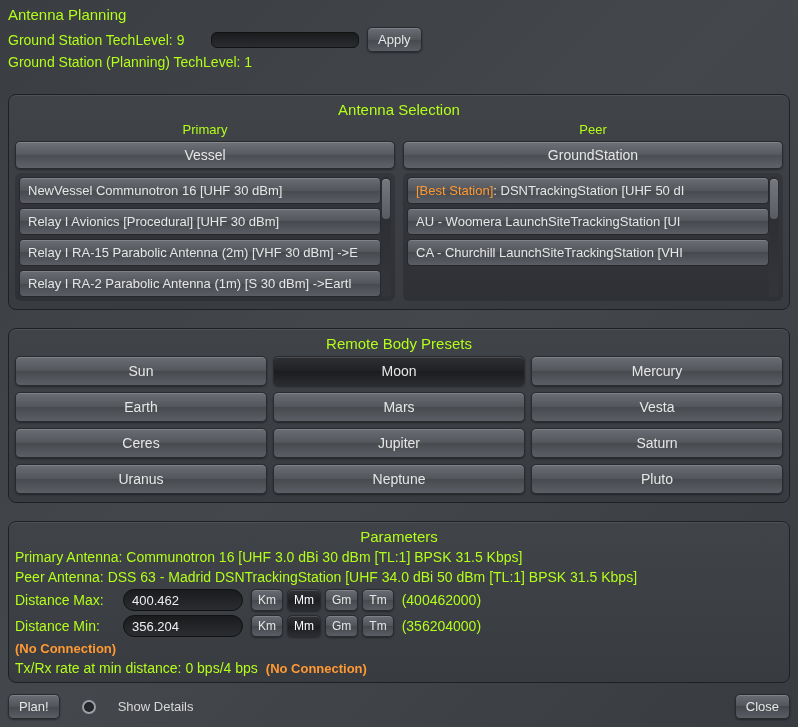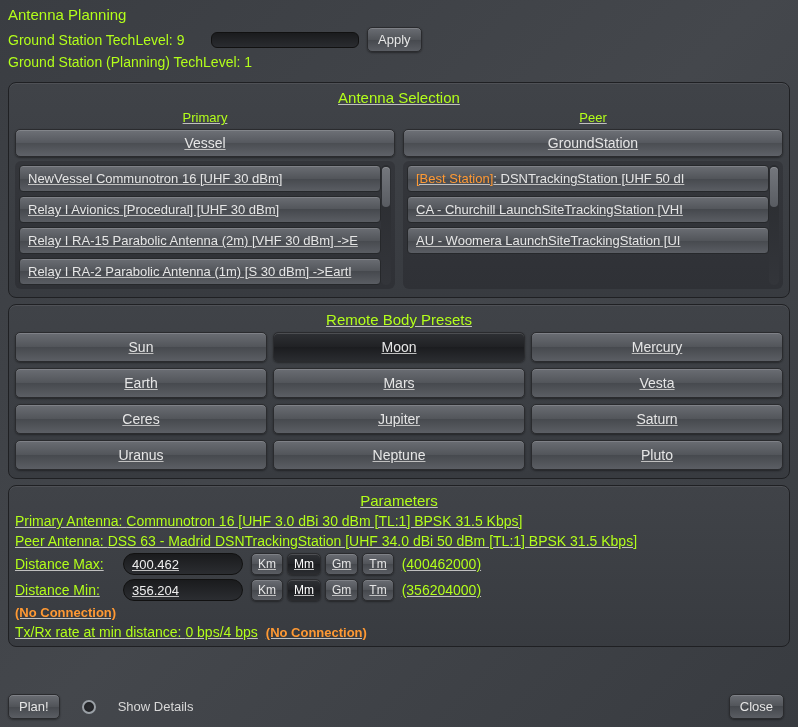--- a/index.html
+++ b/index.html
@@ -34,27 +34,26 @@
     padding: 4px 10px;
     cursor: pointer;
     box-shadow: inset 0 1px 0 rgba(255,255,255,0.15), 0 1px 2px rgba(0,0,0,0.4);
   }
   .btn.small { padding: 3px 6px; font-size: 12px; }
   .btn.selected {
     background: linear-gradient(#2f3135, #212226 50%, #1c1d20 50%, #2b2d31);
     color: #fff;
   }
   .panel {
-    margin: 6px 8px;
+    margin: 18px 8px;
     border: 1px solid #1f2023;
     border-radius: 8px;
     background: linear-gradient(#404348, #383b40);
     box-shadow: inset 0 1px 0 rgba(255,255,255,0.08);
     padding: 4px 6px 8px 6px;
-    text-decoration: underline;
   }
   .section-title {
     text-align: center;
     color: #b3ff1a;
     font-size: 15px;
     margin: 2px 0 4px 0;
   }
   .two-col { display: flex; gap: 8px; }
   .half { flex: 1; display: flex; flex-direction: column; gap: 4px; }
   .header-btn {
@@ -118,21 +117,21 @@
   .param-label { color: #b3ff1a; font-size: 14px; }
   .num-input {
     width: 120px; height: 22px;
     background: linear-gradient(#1a1b1d,#2b2d31);
     border: 1px solid #111; border-radius: 11px;
     color: #eee; padding: 0 8px; font-size: 13px;
   }
   .unit-group { display: flex; gap: 4px; }
   .paren { color: #b3ff1a; font-size: 14px; }
   .bottom-row {
-    position: absolute; bottom: 8px; left: 8px; right: 14px;
+    position: absolute; bottom: 8px; left: 8px; right: 8px;
     display: flex; align-items: center; gap: 22px;
   }
   .radio-outer {
     width: 14px; height: 14px; border-radius: 50%;
     border: 2px solid #9aa0a6;
     display: inline-block;
     background: radial-gradient(#2a2c30, #1c1d20);
   }
   .spacer { flex: 1; }
 </style>
@@ -172,22 +171,22 @@
             <div class="scroll-thumb"></div>
           </div>
       </div>
     </div>
     <div class="half">
       <div class="section-title" style="font-size:13px;margin:0">Peer</div>
       <div class="header-btn">GroundStation</div>
       <div class="list-box">
         <div class="list-items">
           <div class="list-item"><span class="orange">[Best Station]</span><span>: DSNTrackingStation [UHF 50 dI</span></div>
+          <div class="list-item">AU - Woomera LaunchSiteTrackingStation [UI</div>
           <div class="list-item">CA - Churchill LaunchSiteTrackingStation [VHI</div>
-          <div class="list-item">AU - Woomera LaunchSiteTrackingStation [UI</div>
         </div>
         <div class="scroll-rail">
             <div class="scroll-thumb"></div>
           </div>
       </div>
     </div>
   </div>
 </div>
 
 <div class="panel">

